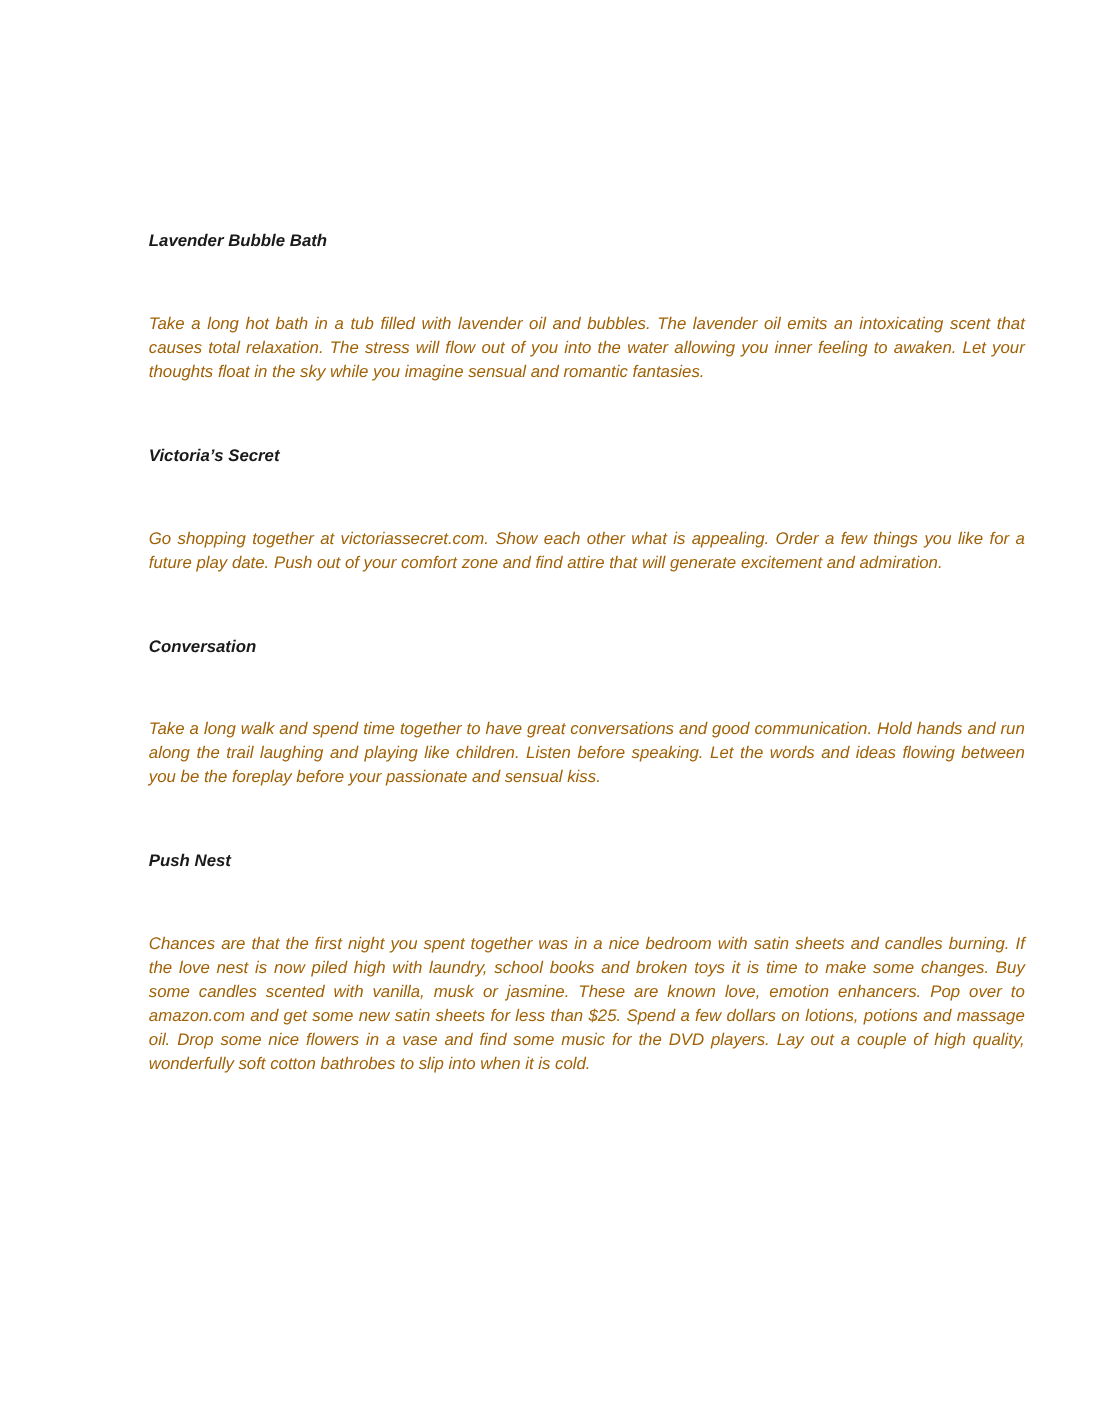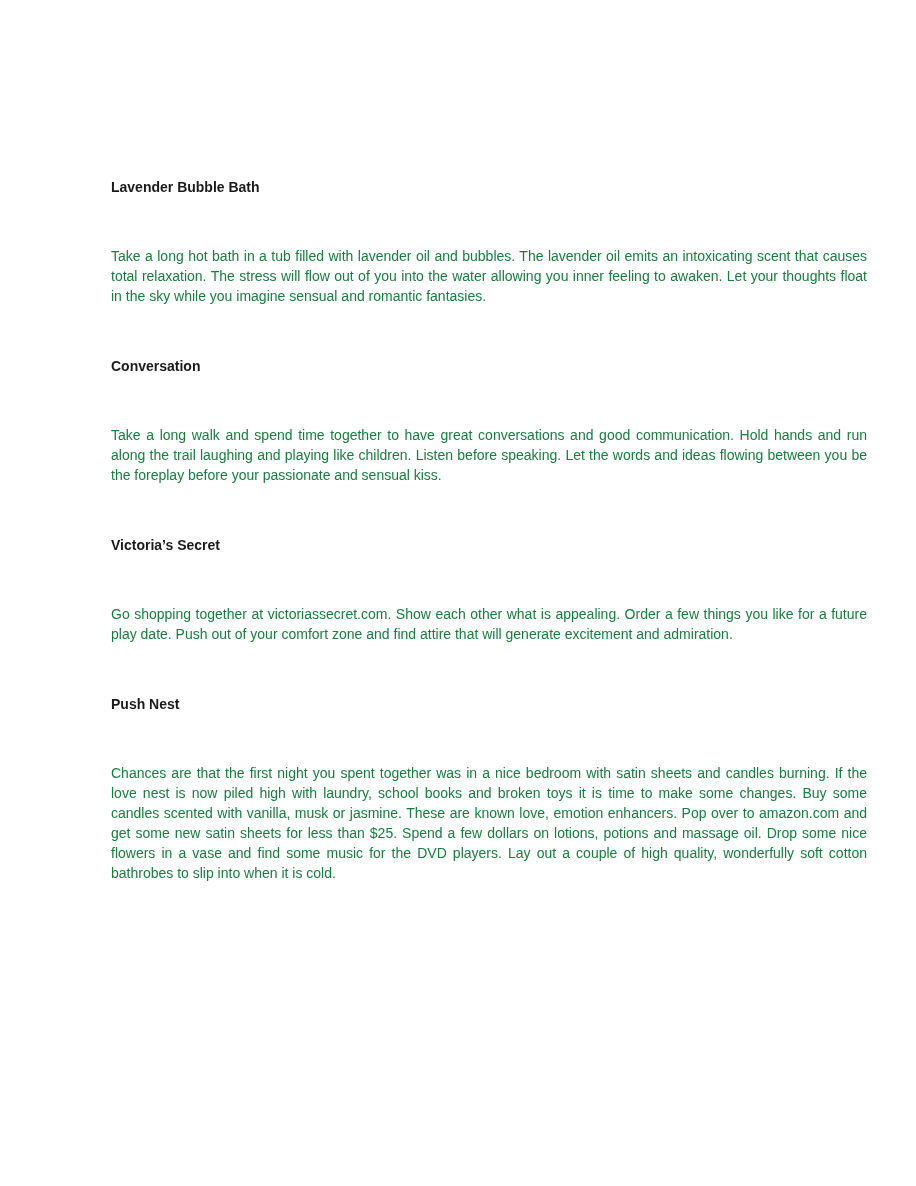--- a/index.html
+++ b/index.html
@@ -18,56 +18,57 @@
     width: 916px;
     height: 1186px;
     padding: 174px 46px 0 108px;
     background: #ffffff;
     color: #1e1e1e;
   }
   .doc-body {
     width: 762px;
   }
   .section {
-    margin: 3px;
+    margin: 16px;
+    font-style: italic;
   }
   .section-heading {
     font-size: 14px;
     line-height: 20px;
     font-weight: bold;
     margin: 0 0 49px 0;
     color: #1a1a1a;
   }
   .section-paragraph {
     font-size: 14px;
     line-height: 20px;
     text-align: justify;
     margin: 0 0 50px 0;
-    color: #15803d;
+    color: #a16207;
   }
 </style>
 </head>
 <body>
 
 <div class="page">
   <div class="doc-body">
 
     <section class="section">
       <h2 class="section-heading">Lavender Bubble Bath</h2>
       <p class="section-paragraph">Take a long hot bath in a tub filled with lavender oil and bubbles. The lavender oil emits an intoxicating scent that causes total relaxation. The stress will flow out of you into the water allowing you inner feeling to awaken. Let your thoughts float in the sky while you imagine sensual and romantic fantasies.</p>
     </section>
 
     <section class="section">
-      <h2 class="section-heading">Conversation</h2>
-      <p class="section-paragraph">Take a long walk and spend time together to have great conversations and good communication. Hold hands and run along the trail laughing and playing like children. Listen before speaking. Let the words and ideas flowing between you be the foreplay before your passionate and sensual kiss.</p>
+      <h2 class="section-heading">Victoria’s Secret</h2>
+      <p class="section-paragraph">Go shopping together at victoriassecret.com.  Show each other what is appealing. Order a few things you like for a future play date. Push out of your comfort zone and find attire that will generate excitement and admiration.</p>
     </section>
 
     <section class="section">
-      <h2 class="section-heading">Victoria’s Secret</h2>
-      <p class="section-paragraph">Go shopping together at victoriassecret.com.  Show each other what is appealing. Order a few things you like for a future play date. Push out of your comfort zone and find attire that will generate excitement and admiration.</p>
+      <h2 class="section-heading">Conversation</h2>
+      <p class="section-paragraph">Take a long walk and spend time together to have great conversations and good communication. Hold hands and run along the trail laughing and playing like children. Listen before speaking. Let the words and ideas flowing between you be the foreplay before your passionate and sensual kiss.</p>
     </section>
 
     <section class="section">
       <h2 class="section-heading">Push Nest</h2>
       <p class="section-paragraph">Chances are that the first night you spent together was in a nice bedroom with satin sheets and candles burning. If the love nest is now piled high with laundry, school books and broken toys it is time to make some changes. Buy some candles scented with vanilla, musk or jasmine. These are known love, emotion enhancers. Pop over to amazon.com and get some new satin sheets for less than $25. Spend a few dollars on lotions, potions and massage oil. Drop some nice flowers in a vase and find some music for the DVD players. Lay out a couple of high quality, wonderfully soft cotton bathrobes to slip into when it is cold.</p>
     </section>
 
   </div>
 </div>
 

